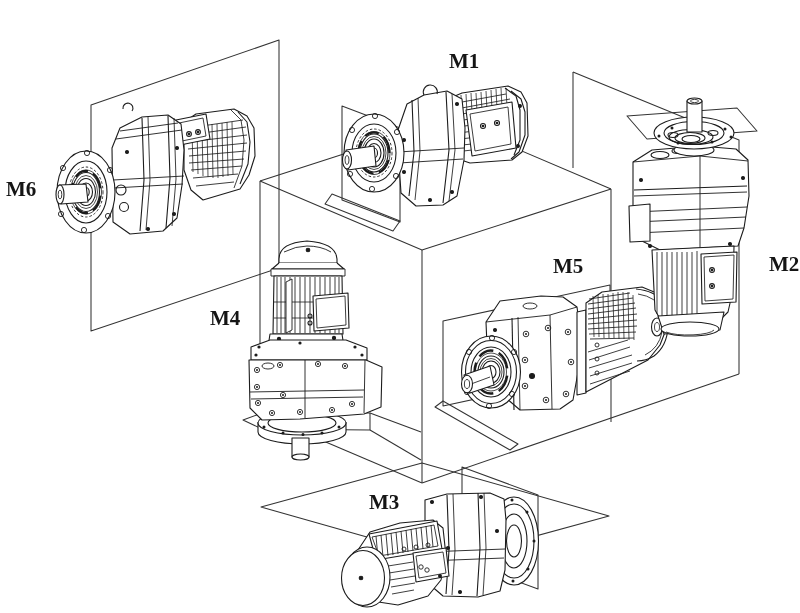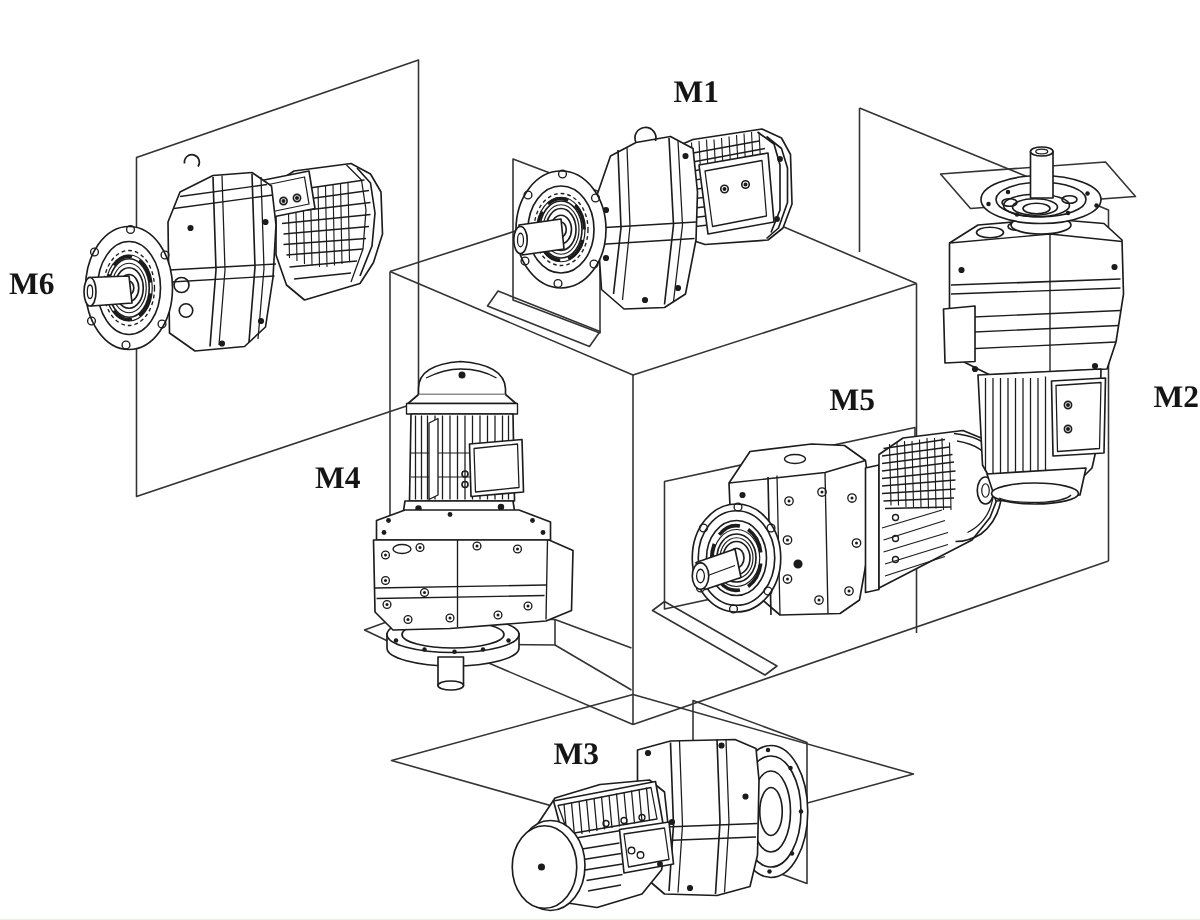--- a/index.html
+++ b/index.html
@@ -1,16 +1,16 @@
 <!DOCTYPE html>
 <html><head>
 <meta charset="utf-8">
 <style>
   html,body{margin:0;padding:0;background:#fff;}
-  .wrap{width:800px;height:613px;position:relative;background:#bef264;overflow:hidden;}
+  .wrap{width:800px;height:613px;position:relative;background:#0ea5e9;overflow:hidden;}
   svg{filter:blur(0.45px);}
   text{font-family:"Liberation Serif", serif;font-weight:bold;font-size:21px;fill:#151515;}
 </style>
 </head>
 <body>
 <div class="wrap">
 <svg width="800" height="613" viewBox="0 0 800 613">
 <rect x="0" y="0" width="800" height="613" fill="#fff"></rect>
 <g stroke="#333" stroke-width="1.05" fill="none" stroke-linejoin="round">
 

